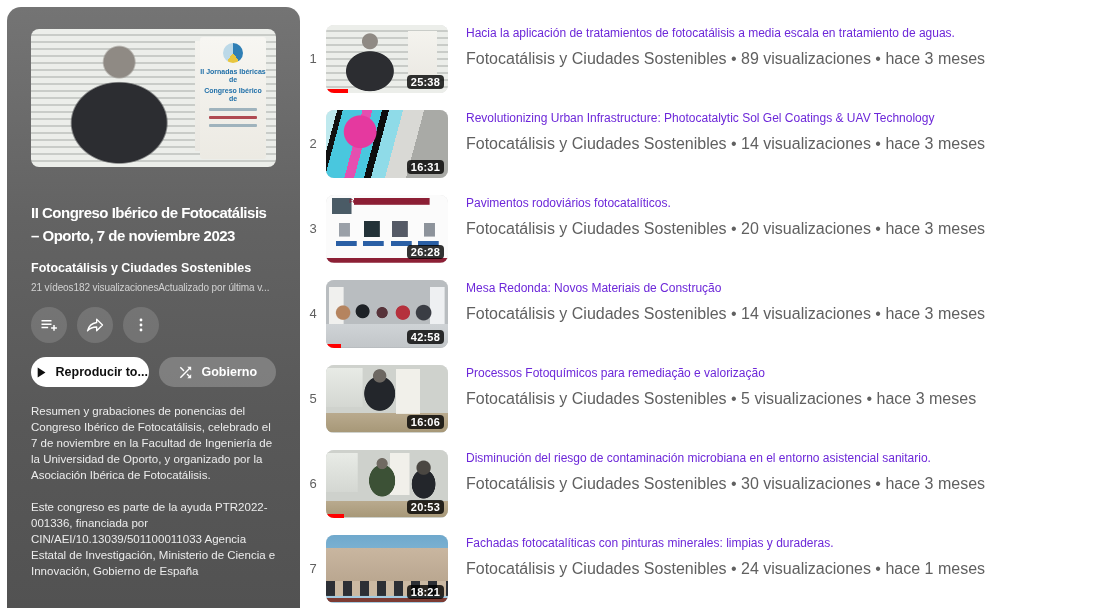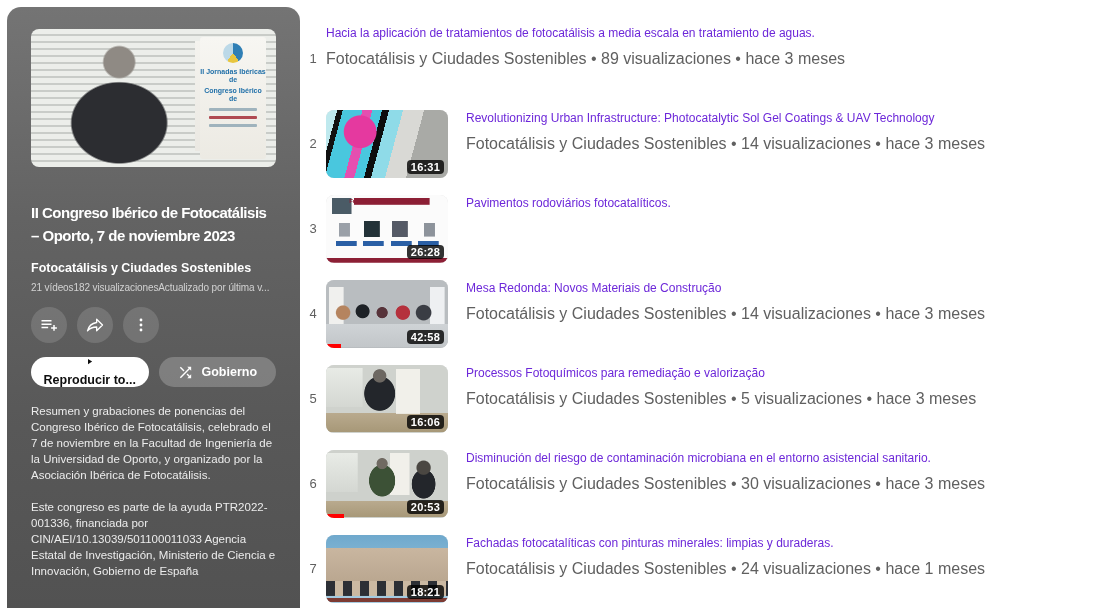--- a/index.html
+++ b/index.html
@@ -36,21 +36,21 @@
   .pl-channel{ margin-top:14px; font-size:12.5px; font-weight:bold; color:#fff; }
   .pl-stats{ margin-top:7px; font-size:10px; letter-spacing:-0.1px; color:#d2d2d2;
     white-space:nowrap; overflow:hidden; width:252px; display:flex; }
   .actions{ margin-top:14px; display:flex; gap:10px; }
   .icon-btn{ width:36px; height:36px; border-radius:50%; background:rgba(255,255,255,.14);
     display:flex; align-items:center; justify-content:center; cursor:pointer; }
   .icon-btn svg{ width:20px; height:20px; }
   .btn-row{ margin-top:14px; display:flex; gap:10px; }
   .pill{ height:30px; border-radius:16px; display:flex; align-items:center; justify-content:center;
     gap:7px; font-size:12.5px; font-weight:bold; flex:1; cursor:pointer; white-space:nowrap; }
-  .pill-play{ background:#fff; color:#0f0f0f;flex-direction:column; }
+  .pill-play{ background:#fff; color:#0f0f0f; }
   .pill-shuffle{ background:rgba(255,255,255,.22); color:#fff; }
   .pill svg{ width:17px; height:17px; }
   .pl-desc{ margin-top:16px; font-size:11.5px; line-height:16px; color:#ececec; width:246px; }
   .pl-desc + .pl-desc{ margin-top:16px; }
 
   
   .video-list{ position:absolute; left:300px; top:16px; right:2px; }
   .video-row{ display:flex; height:85px; align-items:center; cursor:pointer; }
   .row-index{ width:26px; text-align:center; font-size:13px; color:#606060; flex:none; }
   .thumb-wrap{ position:relative; width:122px; height:68px; border-radius:8px;
@@ -185,20 +185,26 @@
     </div>
   </div>
 
   <div class="pl-desc">Resumen y grabaciones de ponencias del Congreso Ibérico de Fotocatálisis, celebrado el 7 de noviembre en la Facultad de Ingeniería de la Universidad de Oporto, y organizado por la Asociación Ibérica de Fotocatálisis.</div>
   <div class="pl-desc">Este congreso es parte de la ayuda PTR2022-001336, financiada por CIN/AEI/10.13039/501100011033 Agencia Estatal de Investigación, Ministerio de Ciencia e Innovación, Gobierno de España</div>
 </div>
 
 <div class="video-list">
   <div class="video-row">
     <div class="row-index">1</div>
+    <div class="thumb-wrap">
+      <div class="thumb-art art-speaker-a"></div>
+
+      <div class="progress" style="width: 18%;"></div>
+      <div class="duration">25:38</div>
+    </div>
     <div class="row-text">
       <div class="row-title">Hacia la aplicación de tratamientos de fotocatálisis a media escala en tratamiento de aguas.</div>
       <div class="row-meta">Fotocatálisis y Ciudades Sostenibles • 89 visualizaciones • hace 3 meses</div>
     </div>
   </div>
 
   <div class="video-row">
     <div class="row-index">2</div>
     <div class="thumb-wrap">
       <div class="thumb-art art-graffiti"></div>
@@ -214,20 +220,21 @@
   <div class="video-row">
     <div class="row-index">3</div>
     <div class="thumb-wrap">
       <div class="thumb-art art-slide"></div>
       <div class="thumb-caption">Functionalization Methods</div>
 
       <div class="duration">26:28</div>
     </div>
     <div class="row-text">
       <div class="row-title">Pavimentos rodoviários fotocatalíticos.</div>
+      <div class="row-meta">Fotocatálisis y Ciudades Sostenibles • 20 visualizaciones • hace 3 meses</div>
     </div>
   </div>
 
   <div class="video-row">
     <div class="row-index">4</div>
     <div class="thumb-wrap">
       <div class="thumb-art art-panel"></div>
 
       <div class="progress" style="width: 12%;"></div>
       <div class="duration">42:58</div>

